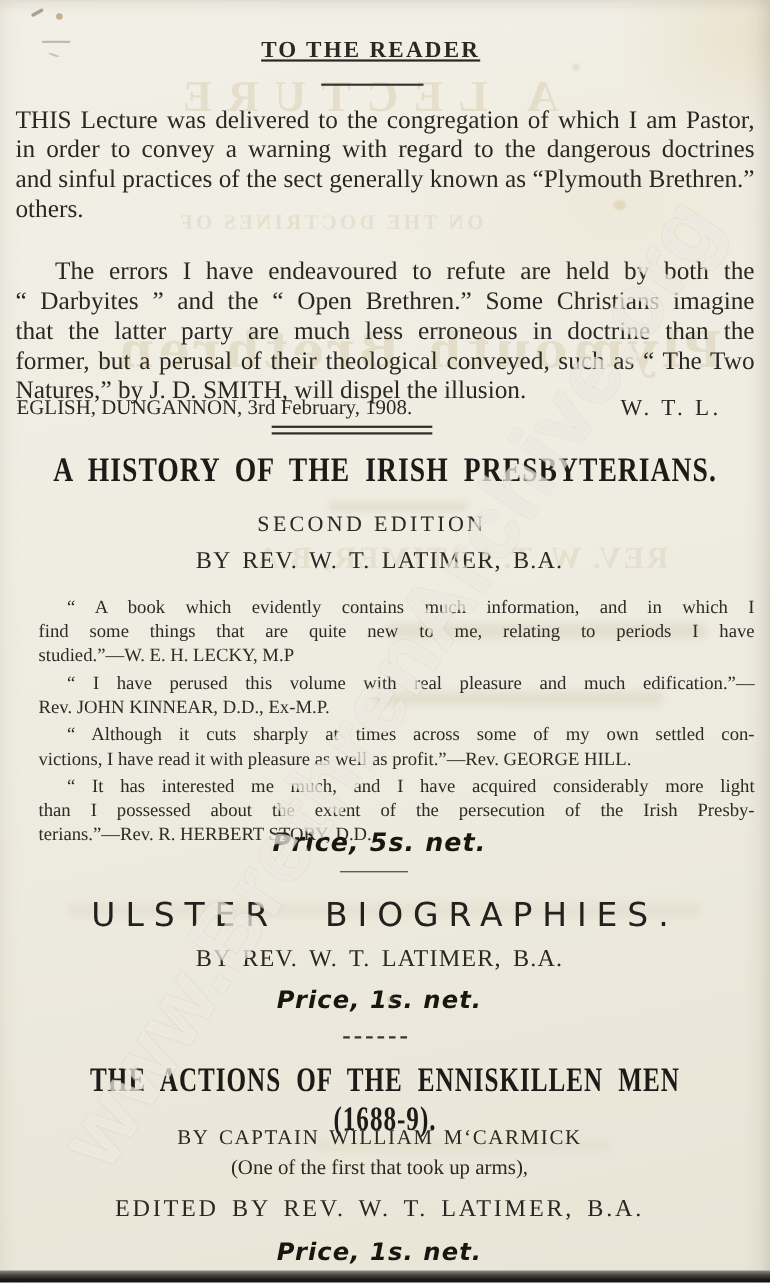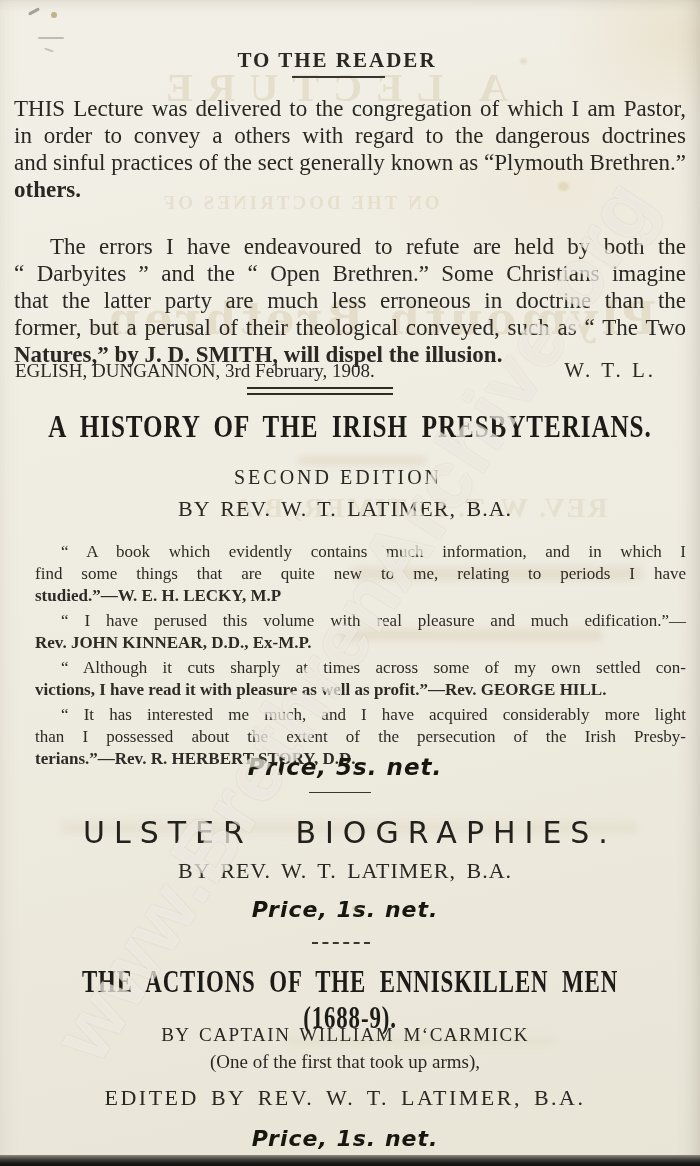--- a/index.html
+++ b/index.html
@@ -27,21 +27,21 @@
     font-family:"Liberation Serif",serif;font-weight:bold;
   }
   .ghost-bar{
     position:absolute;background:rgba(213,203,176,.38);filter:blur(3px);
     border-radius:4px;z-index:1;
   }
 
   
   .para{left:14px;right:14px;font-size:23px;line-height:27px;z-index:2;}
   .jl{text-align:justify;text-align-last:justify;}
-  .ll{text-align:left;text-align-last:left;font-weight:bold;}
+  .ll{text-align:left;text-align-last:left;}
   .ind36{text-indent:36px;}
   .reviews{left:14px;right:14px;font-size:17px;line-height:22px;z-index:2;color:#2d2b25;margin-left:21px;}
   .review{margin:0 0 3px 0;}
   .ind26{text-indent:26px;}
 
   .h-small{left:0;right:26px;font-size:21px;font-weight:bold;letter-spacing:2px;z-index:2;}
   .rule{position:absolute;border-top:2px solid #39362f;z-index:2;}
   .rule-dbl{position:absolute;height:4px;border-top:2px solid #2e2b25;border-bottom:2px solid #2e2b25;z-index:2;}
   .rule-dash{position:absolute;border-top:2px dashed #39362f;z-index:2;}
 
@@ -95,26 +95,26 @@
   <div class="ghost noselect" style="left:0;width:660px;top:64px;font-size:40px;letter-spacing:14px;opacity:.5;">A LECTURE</div>
   <div class="ghost noselect" style="left:-45px;width:690px;top:192px;font-size:19px;letter-spacing:3px;opacity:.45;">ON THE DOCTRINES OF</div>
   <div class="ghost noselect" style="left:45px;width:650px;top:292px;font-size:45px;letter-spacing:4px;opacity:.5;font-family:'DejaVu Serif',serif;">Plymouth Brethren.</div>
   <div class="ghost noselect" style="left:135px;width:560px;top:492px;font-size:28px;letter-spacing:2px;opacity:.4;">REV. W. T. LATIMER, B.A.</div>
   <div class="ghost-bar noselect" style="left:298px;top:456px;width:128px;height:9px;"></div>
   <div class="ghost-bar noselect" style="left:352px;top:567px;width:290px;height:13px;"></div>
   <div class="ghost-bar noselect" style="left:340px;top:629px;width:262px;height:12px;"></div>
   <div class="ghost-bar noselect" style="left:62px;top:821px;width:575px;height:13px;opacity:.6;"></div>
   <div class="ghost-bar noselect" style="left:285px;top:1036px;width:270px;height:11px;opacity:.5;"></div>
 
-  <div class="abs ctr h-small" style="top:48px;">TO THE READER</div>
+  <div class="abs ctr h-small" style="top:33px;text-decoration:underline;">TO THE READER</div>
   <div class="rule" style="top:76px;left:292px;width:93px;border-top-width:2px;"></div>
 
   <div class="abs para" style="top:95px;">
     <div class="jl">THIS Lecture was delivered to the congregation of which I am Pastor,</div>
-    <div class="jl">in order to convey a others with regard to the dangerous doctrines</div>
+    <div class="jl">in order to convey a warning with regard to the dangerous doctrines</div>
     <div class="jl">and sinful practices of the sect generally known as “Plymouth Brethren.”</div>
     <div class="ll">others.</div>
   </div>
 
   <div class="abs para" style="top:221px;margin-top:12px;">
     <div class="jl ind36">The errors I have endeavoured to refute are held by both the</div>
     <div class="jl">“ Darbyites ” and the “ Open Brethren.”  Some Christians imagine</div>
     <div class="jl">that the latter party are much less erroneous in doctrine than the</div>
     <div class="jl">former, but a perusal of their theological conveyed, such as “ The Two</div>
     <div class="ll">Natures,” by J. D. SMITH, will dispel the illusion.</div>

